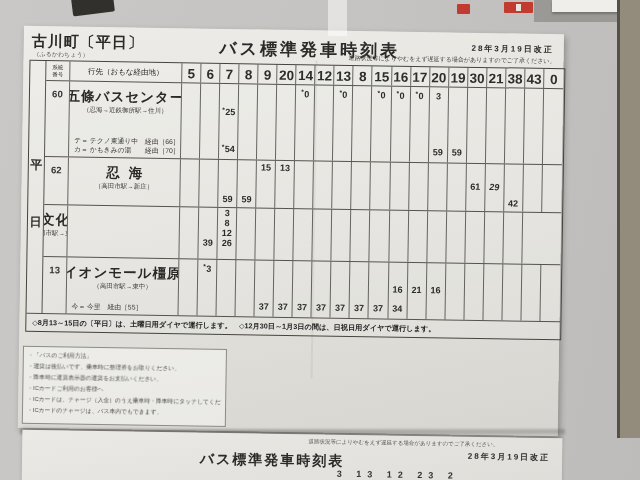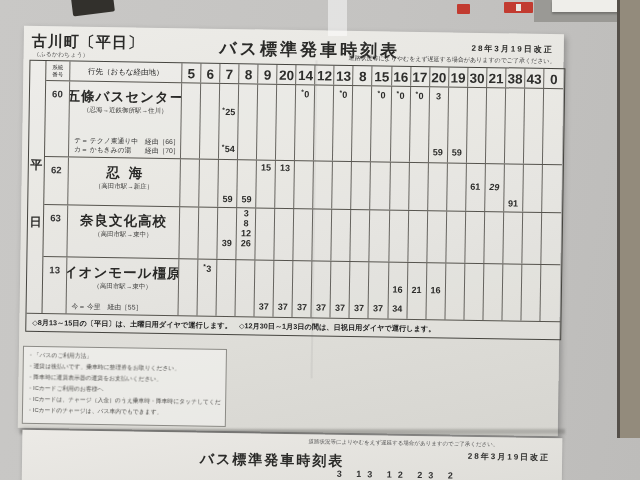--- a/index.html
+++ b/index.html
@@ -347,35 +347,34 @@
                 <div class="slot" style="height: 16px;"></div>
               </div>
               <div class="cell hour-c">
                 <div class="slot" style="height: 16px;"></div>
                 <div class="slot" style="height: 16px; font-style: italic;">29</div>
                 <div class="slot" style="height: 16px;"></div>
               </div>
               <div class="cell hour-c">
                 <div class="slot" style="height: 16px;"></div>
                 <div class="slot" style="height: 16px;"></div>
-                <div class="slot" style="height: 16px;">91</div>
+                <div class="slot" style="height: 16px;">42</div>
               </div>
               <div class="cell hour-c">
                 <div class="slot" style="height: 16px;"></div>
                 <div class="slot" style="height: 16px;"></div>
                 <div class="slot" style="height: 16px;"></div>
               </div>
               <div class="cell hour-c">
                 <div class="slot" style="height: 16px;"></div>
                 <div class="slot" style="height: 16px;"></div>
                 <div class="slot" style="height: 16px;"></div>
               </div>
             </div>
             <div class="t-row" style="height: 52px;">
-              <div class="cell route-c">63</div>
               <div class="cell dest-c">
                 <div class="d-name">奈良文化高校</div>
                 <div class="d-via">（高田市駅→東中）</div>
               </div>
               <div class="cell hour-c">
                 <div class="slot" style="height: 10.4px;"></div>
                 <div class="slot" style="height: 10.4px;"></div>
                 <div class="slot" style="height: 10.4px;"></div>
                 <div class="slot" style="height: 10.4px;"></div>
                 <div class="slot" style="height: 10.4px;"></div>

